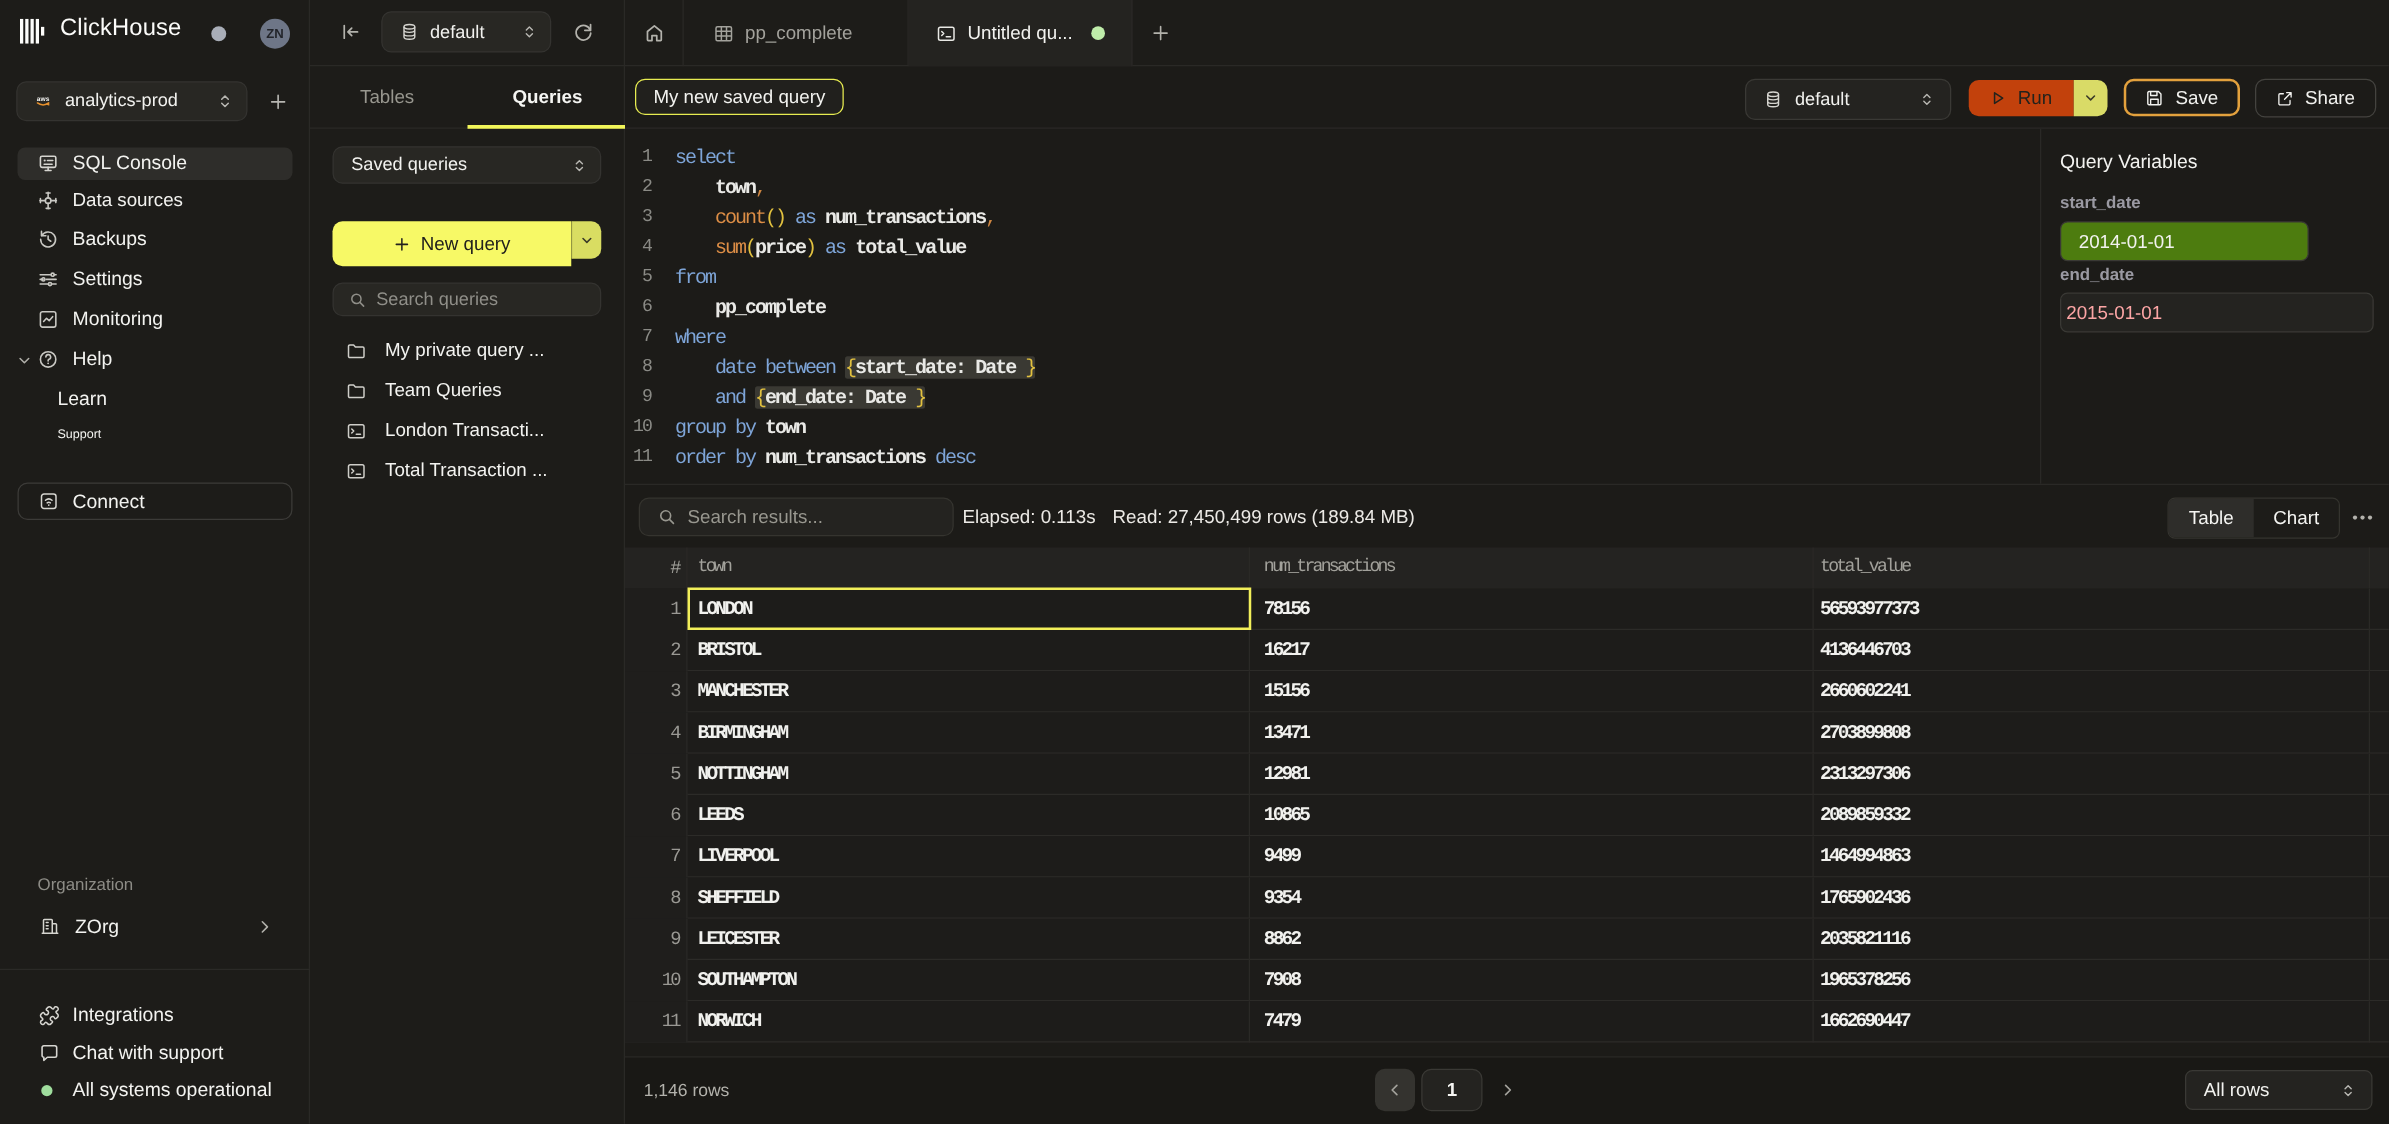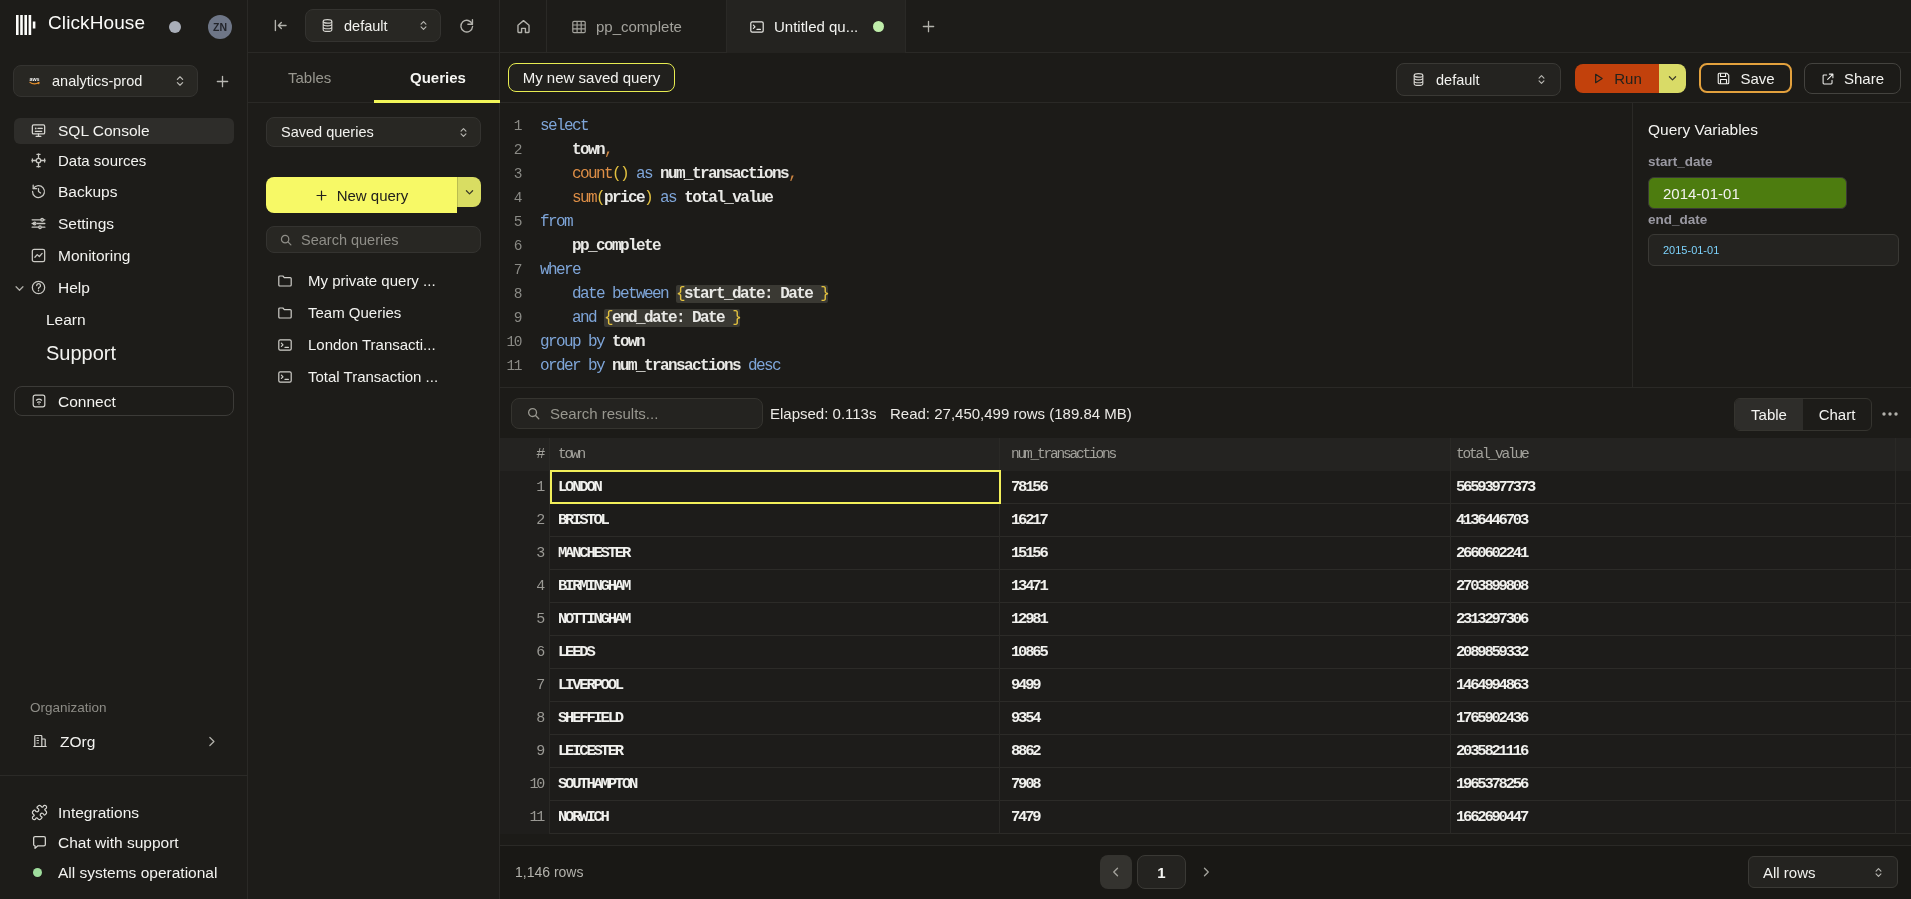--- a/index.html
+++ b/index.html
@@ -97,21 +97,21 @@
   <svg class="abs" style="left:14px;top:283px" width="11" height="11" viewBox="0 0 16 16" fill="none" stroke="#b0afa9" stroke-width="1.8" stroke-linecap="round" stroke-linejoin="round">
       <path d="M3 5.5 8 10.5 13 5.5"></path>
     </svg>
   <svg class="abs" style="left:30px;top:279px" width="17" height="17" viewBox="0 0 16 16" fill="none" stroke="#c9c8c3" stroke-width="1.2" stroke-linecap="round">
       <circle cx="8" cy="8" r="5.8"></circle>
       <path d="M6.3 6.2a1.8 1.8 0 1 1 2.4 1.7c-.5.2-.7.5-.7 1v.3"></path>
       <circle cx="8" cy="11" r="0.7" fill="#c9c8c3" stroke="none"></circle>
     </svg>
   <div class="abs" style="left:58px;top:279px;font-size:15.5px;color:#f3f3f0">Help</div>
   <div class="abs" style="left:46px;top:311px;font-size:15.5px;color:#f3f3f0">Learn</div>
-  <div class="abs" style="left:46px;top:342px;font-size:20px;color:#f3f3f0">Support</div>
+  <div class="abs" style="left:46px;top:342px;font-size:10px;color:#f3f3f0">Support</div>
 
   <div class="abs" style="left:14px;top:386px;width:220px;height:30px;border:1px solid #3c3b38;border-radius:8px"></div>
   <svg class="abs" style="left:31px;top:393px" width="16" height="16" viewBox="0 0 16 16" fill="none" stroke="#d6d5d0" stroke-width="1.2" stroke-linecap="round">
       <rect x="2.2" y="2.2" width="11.6" height="11.6" rx="2"></rect>
       <path d="M5.4 7.2a4 4 0 0 1 5.2 0M6.7 9.3a2.2 2.2 0 0 1 2.6 0"></path>
       <circle cx="8" cy="11" r="0.7" fill="#d6d5d0" stroke="none"></circle>
     </svg>
   <div class="abs" style="left:58px;top:393px;font-size:15.5px;color:#f3f3f0">Connect</div>
 
   <div class="abs" style="left:30px;top:700px;font-size:13.5px;font-weight:normal;color:#8d8c86">Organization</div>
@@ -290,21 +290,21 @@
   </div>
 
   <div class="abs" style="left:1132px;top:103px;width:279px;height:284px;border-left:1px solid #2a2926">
     <div class="abs" style="left:15px;top:18px;font-size:15.5px;color:#f3f3f0">Query Variables</div>
     <div class="abs" style="left:15px;top:51px;font-size:13.5px;font-weight:bold;color:#9a99a2">start_date</div>
     <div class="abs" style="left:15px;top:74px;width:199px;height:32px;background:#4d7c0f;border:1px solid #3a3935;border-radius:6px;display:flex;align-items:center">
         <span style="margin-left:14px;font-size:15px;color:#f2f2ef">2014-01-01</span>
       </div>
     <div class="abs" style="left:15px;top:109px;font-size:13.5px;font-weight:bold;color:#9a99a2">end_date</div>
     <div class="abs" style="left:15px;top:131px;width:251px;height:32px;background:#242320;border:1px solid #3a3935;border-radius:6px;display:flex;align-items:center">
-        <span style="margin-left:14px;font-size:11px;color:#7dd3fc">2015-01-01</span>
+        <span style="margin-left:4px;font-size:15px;color:#fca5a5">2015-01-01</span>
       </div>
   </div>
 
   <div class="abs" style="left:0;top:387px;width:1411px;height:1px;background:#2a2926"></div>
   <div class="abs sel" style="left:11px;top:398px;width:252px;height:31px;background:#242320;border:1px solid #35342f">
     <svg class="ic" style="margin-left:14px" width="15" height="15" viewBox="0 0 16 16" fill="none" stroke="#98978f" stroke-width="1.4" stroke-linecap="round">
         <circle cx="7" cy="7" r="4.2"></circle>
         <path d="M10.2 10.2 13.6 13.6"></path>
       </svg>
     <span style="margin-left:9px;font-size:15px;color:#98978f">Search results...</span>

